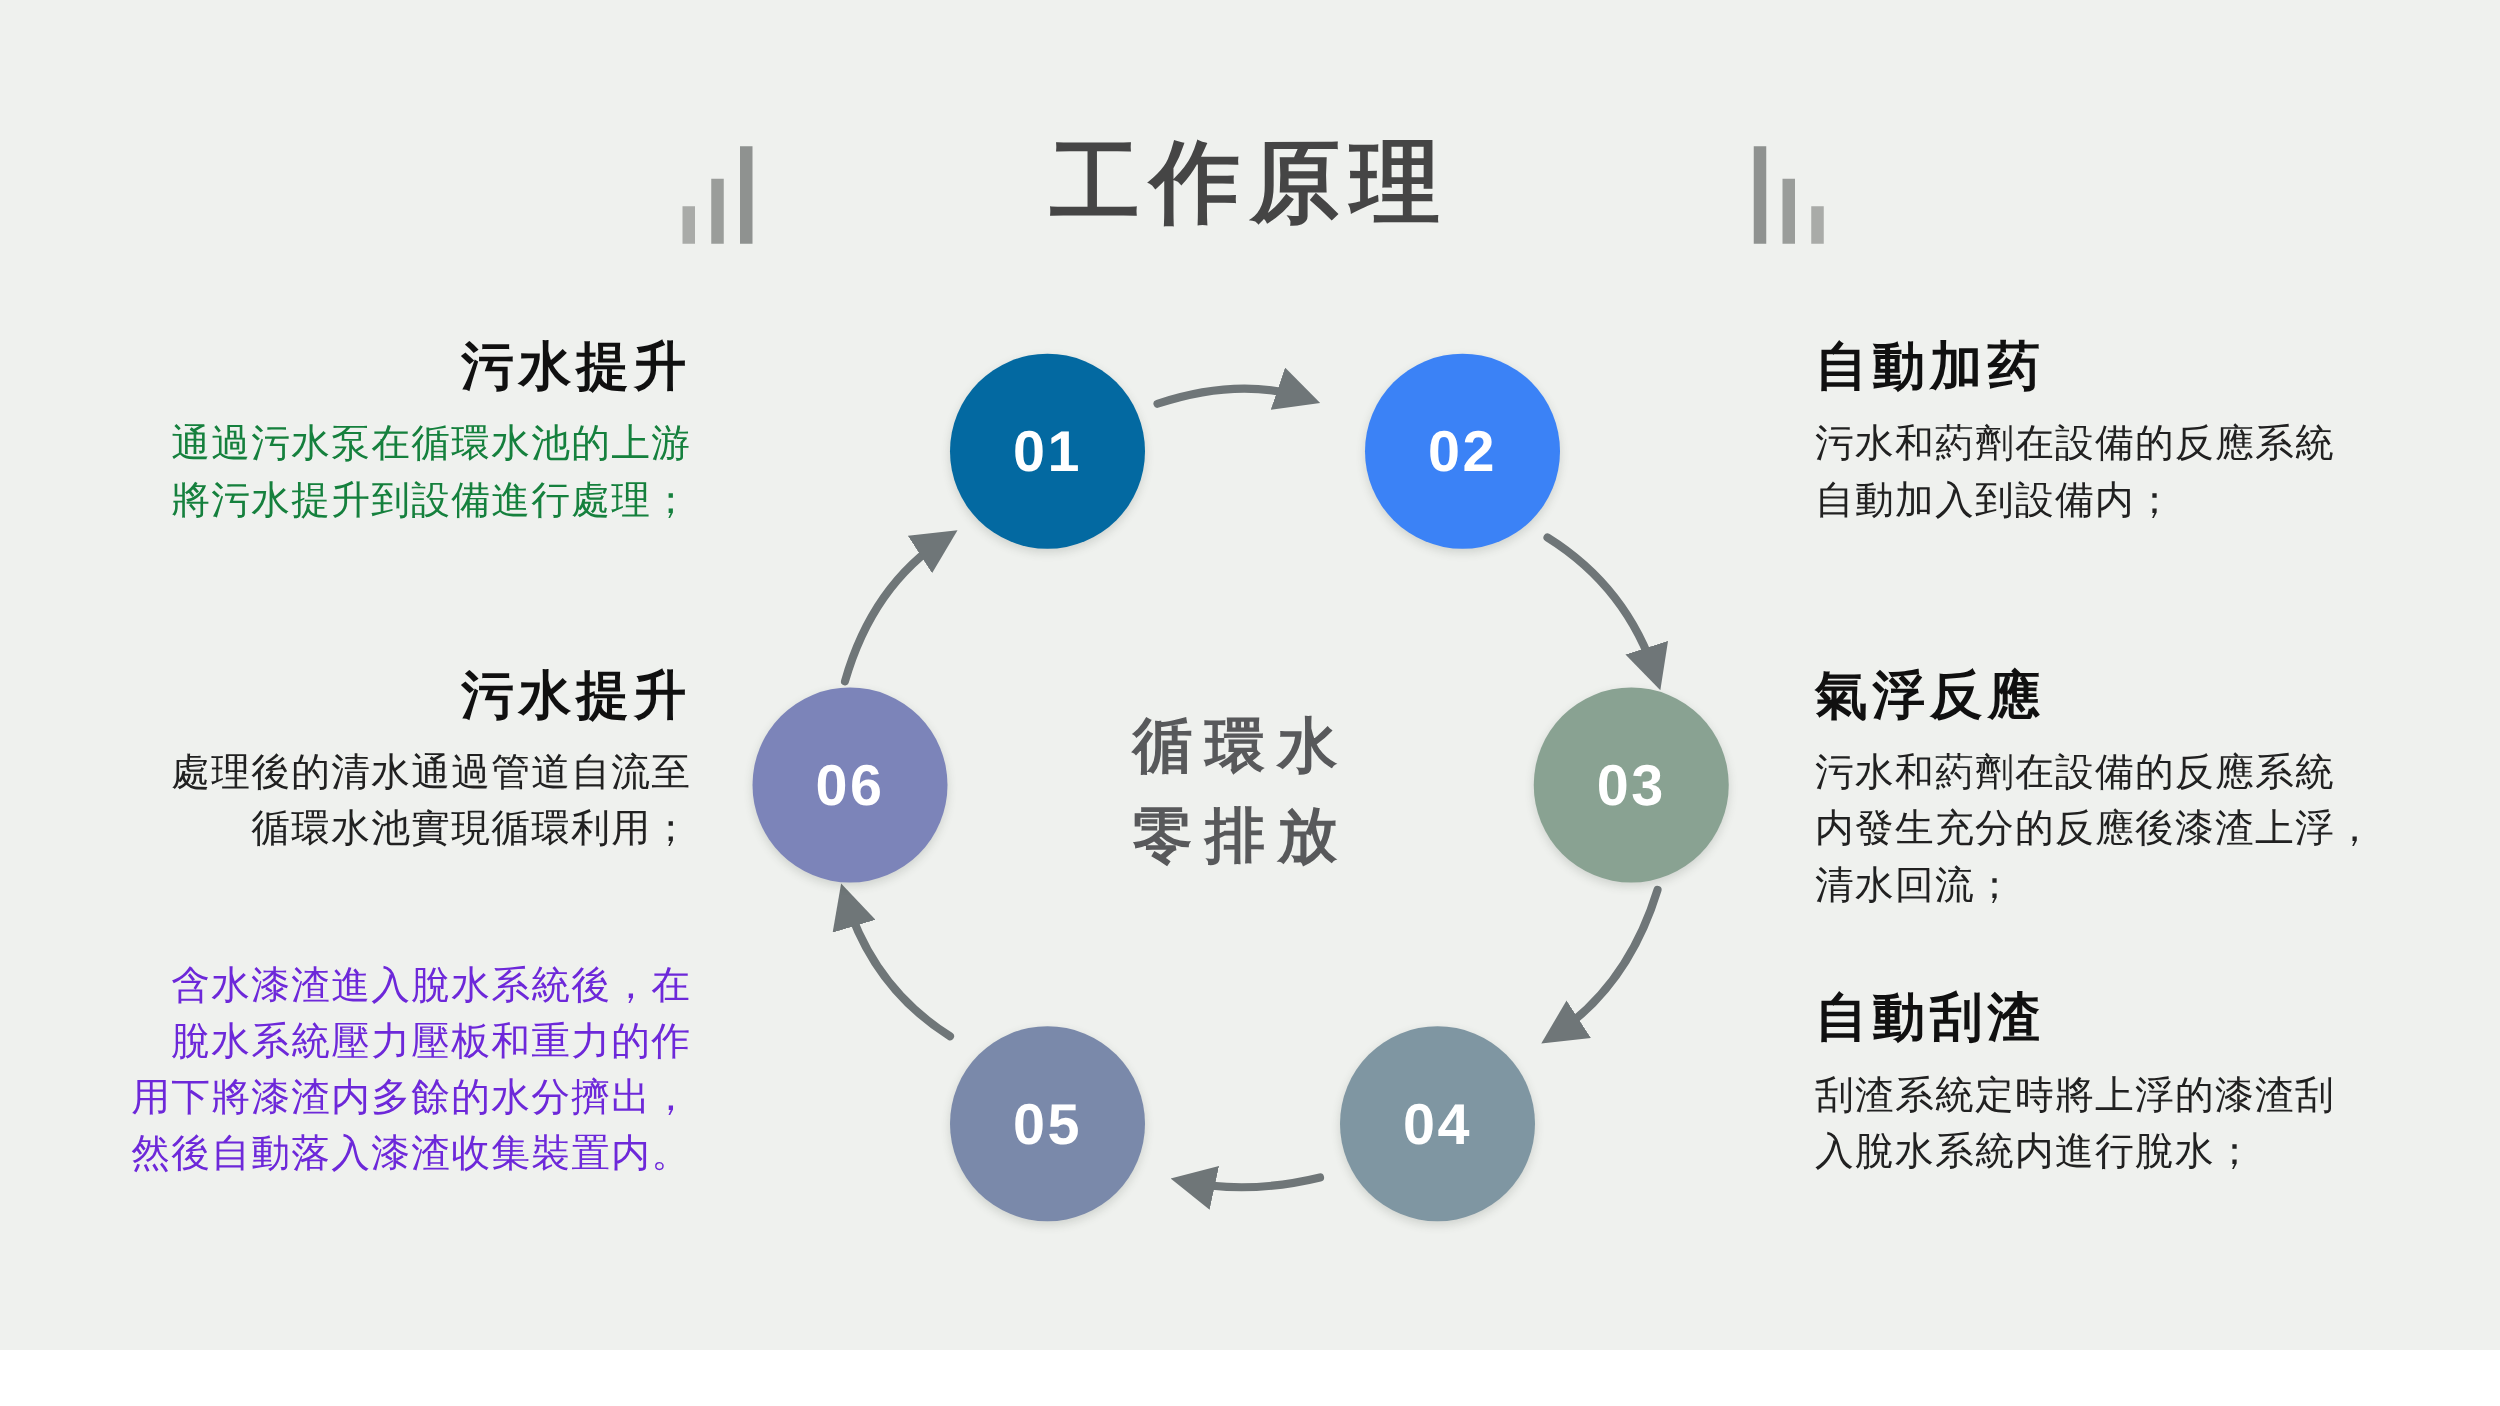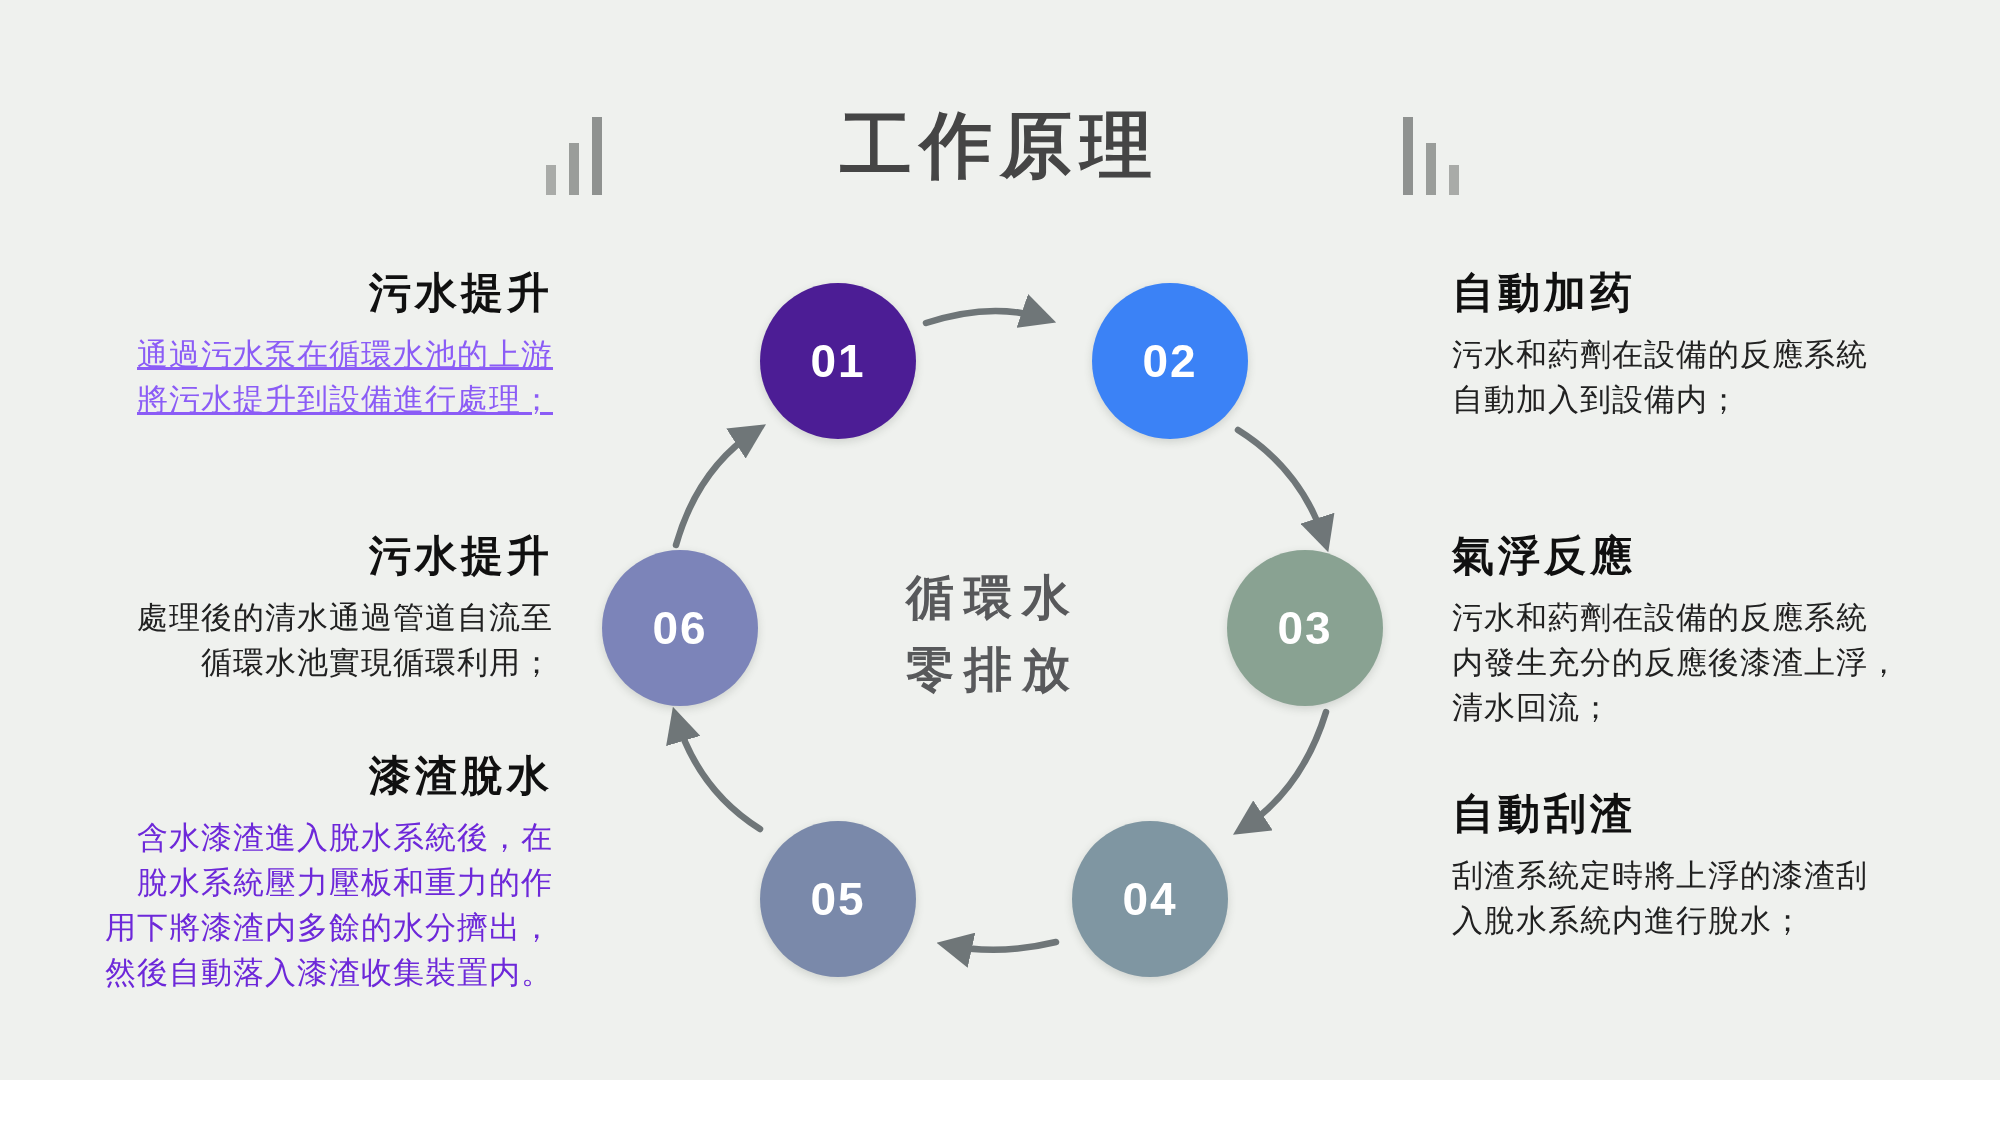--- a/index.html
+++ b/index.html
@@ -71,21 +71,21 @@
     <g fill="none" stroke-width="6.5" stroke-linecap="round">
       <path d="M 926 323 Q 993 301 1046 319" marker-end="url(#ah)" style="stroke: rgb(111, 118, 120);"></path>
       <path d="M 1238 430 Q 1302 470 1325 542" marker-end="url(#ah)" style="stroke: rgb(111, 118, 120);"></path>
       <path d="M 1326 712 Q 1302 790 1242 829" marker-end="url(#ah)" style="stroke: rgb(111, 118, 120);"></path>
       <path d="M 1056 942 Q 998 956 947 945" marker-end="url(#ah)" style="stroke: rgb(111, 118, 120);"></path>
       <path d="M 760 829 Q 698 790 676 717" marker-end="url(#ah)" style="stroke: rgb(111, 118, 120);"></path>
       <path d="M 676 545 Q 698 468 757 430" marker-end="url(#ah)" style="stroke: rgb(111, 118, 120);"></path>
     </g>
   </svg>
 
-  <div class="circle" style="left: 760px; top: 283px; background: #4c1d95;">
+  <div class="circle" style="left: 760px; top: 283px; background: #0369a1;">
     <span class="num">01</span>
   </div>
   <div class="circle" style="left: 1092px; top: 283px; background: #3b82f6;">
     <span class="num">02</span>
   </div>
   <div class="circle" style="left: 1227px; top: 550px; background: rgb(137, 162, 146);">
     <span class="num">03</span>
   </div>
   <div class="circle" style="left: 1072px; top: 821px; background: rgb(127, 150, 162);">
     <span class="num">04</span>
@@ -97,30 +97,29 @@
     <span class="num">06</span>
   </div>
 
   <div class="center-label" style="color: rgb(88, 89, 91);">
     <div>循環水</div>
     <div>零排放</div>
   </div>
 
   <div class="block col-left lb1">
     <div class="h" style="color: rgb(16, 16, 16);">污水提升</div>
-    <div class="b" style="color: #8b5cf6; text-decoration: underline;">通過污水泵在循環水池的上游
+    <div class="b" style="color: #15803d;">通過污水泵在循環水池的上游
 將污水提升到設備進行處理；</div>
   </div>
   <div class="block col-left lb2">
     <div class="h" style="color: rgb(16, 16, 16);">污水提升</div>
     <div class="b" style="color: rgb(33, 33, 33);">處理後的清水通過管道自流至
 循環水池實現循環利用；</div>
   </div>
   <div class="block col-left lb3">
-    <div class="h" style="color: rgb(16, 16, 16);">漆渣脫水</div>
     <div class="b" style="color: #6d28d9;">含水漆渣進入脫水系統後，在
 脫水系統壓力壓板和重力的作
 用下將漆渣内多餘的水分擠出，
 然後自動落入漆渣收集裝置内。</div>
   </div>
 
   <div class="block col-right rb1">
     <div class="h" style="color: rgb(16, 16, 16);">自動加药</div>
     <div class="b" style="color: rgb(33, 33, 33);">污水和葯劑在設備的反應系統
 自動加入到設備内；</div>

